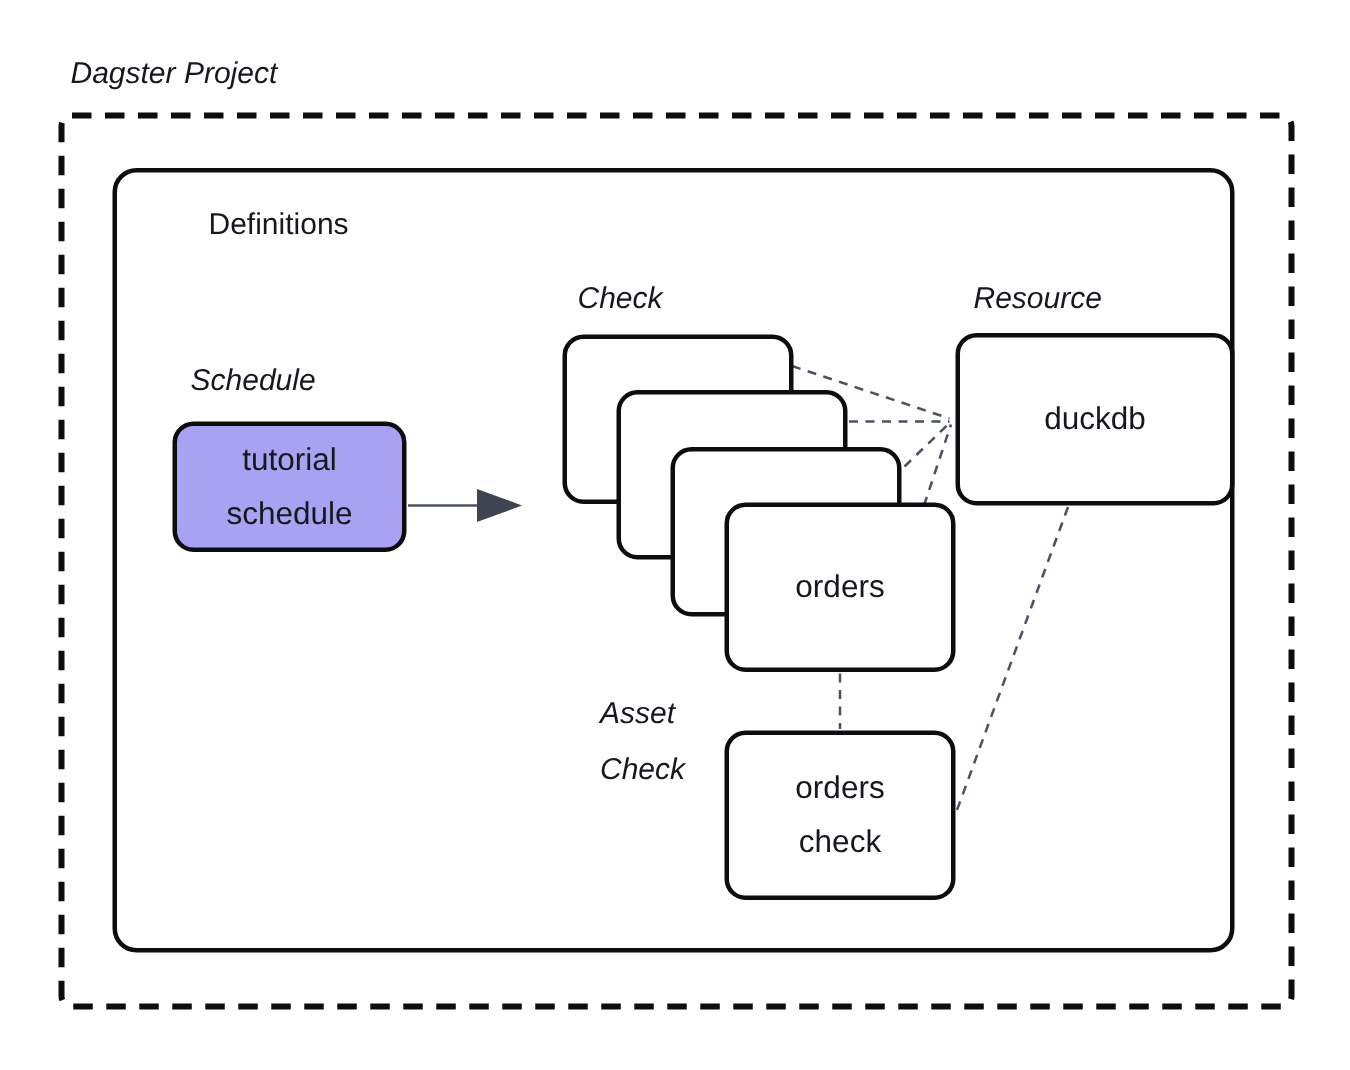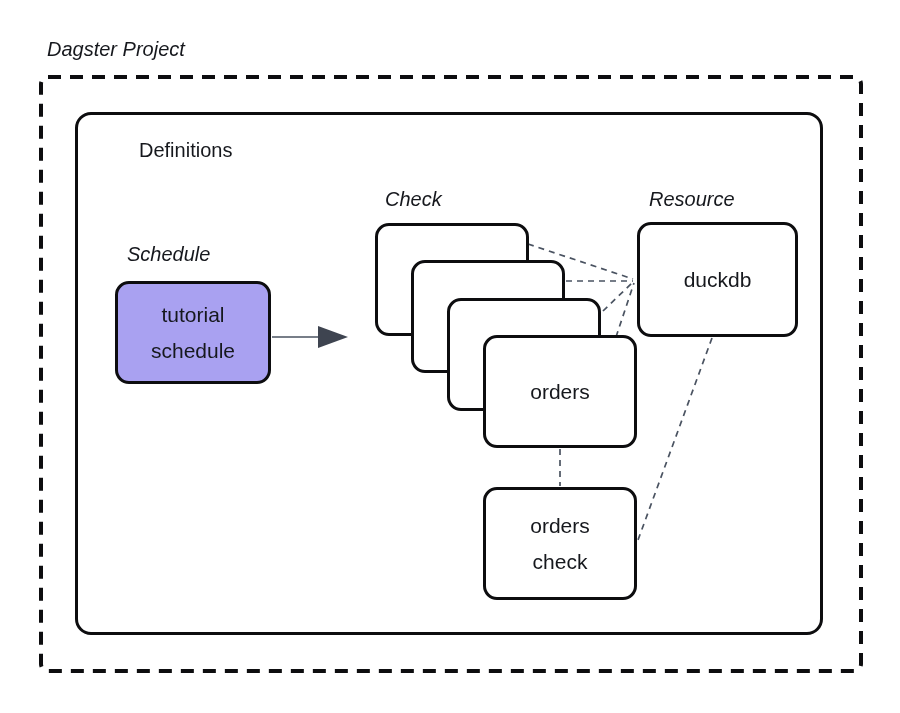--- a/index.html
+++ b/index.html
@@ -81,28 +81,28 @@
     justify-content: center;
     color: var(--c-text, #16181d);
     font-size: 21px;
     line-height: 36px;
     text-align: center;
   }
   .node-schedule {
     left: 115px;
     top: 281px;
     width: 156px;
-    height: 103px;
+    height: 87px;
     background: var(--c-schedule-fill, #a9a1f1);
   }
   .asset-ghost-1 { left: 375px; top: 223px; width: 154px; height: 113px; }
   .asset-ghost-2 { left: 411px; top: 260px; width: 154px; height: 113px; }
   .asset-ghost-3 { left: 447px; top: 298px; width: 154px; height: 113px; }
   .node-orders-aggregation { left: 483px; top: 335px; width: 154px; height: 113px; }
-  .node-duckdb { left: 637px; top: 222px; width: 161px; height: 115px; }
+  .node-duckdb { left: 637px; top: 222px; width: 186px; height: 115px; }
   .node-orders-check { left: 483px; top: 487px; width: 154px; height: 113px; }
 </style>
 </head>
 <body>
 
 <div class="stage">
 
   <svg class="layer-svg" viewBox="0 0 900 713">
 
     <rect class="outer-dashed" x="41" y="77" width="820" height="594" rx="7"></rect>
@@ -125,20 +125,24 @@
   <div class="definitions-box"></div>
 
   <div class="lbl" style="left:99px; top:138px;margin-left:40px;">Definitions</div>
 
   <div class="lbl italic" style="left:127px; top:242px;">Schedule</div>
 
   <div class="lbl italic" style="left:385px; top:187px;">Check</div>
 
   <div class="lbl italic" style="left:649px; top:187px;">Resource</div>
 
+  <div class="lbl italic asset-check-label" style="left:400px; top:458px; width:80px;">
+    <span>Asset</span><br>
+    <span>Check</span>
+  </div>
 
   <div class="node node-schedule">
     <div>tutorial</div>
     <div>schedule</div>
   </div>
 
   <div class="node asset-ghost-1"></div>
   <div class="node asset-ghost-2"></div>
   <div class="node asset-ghost-3"></div>
 

